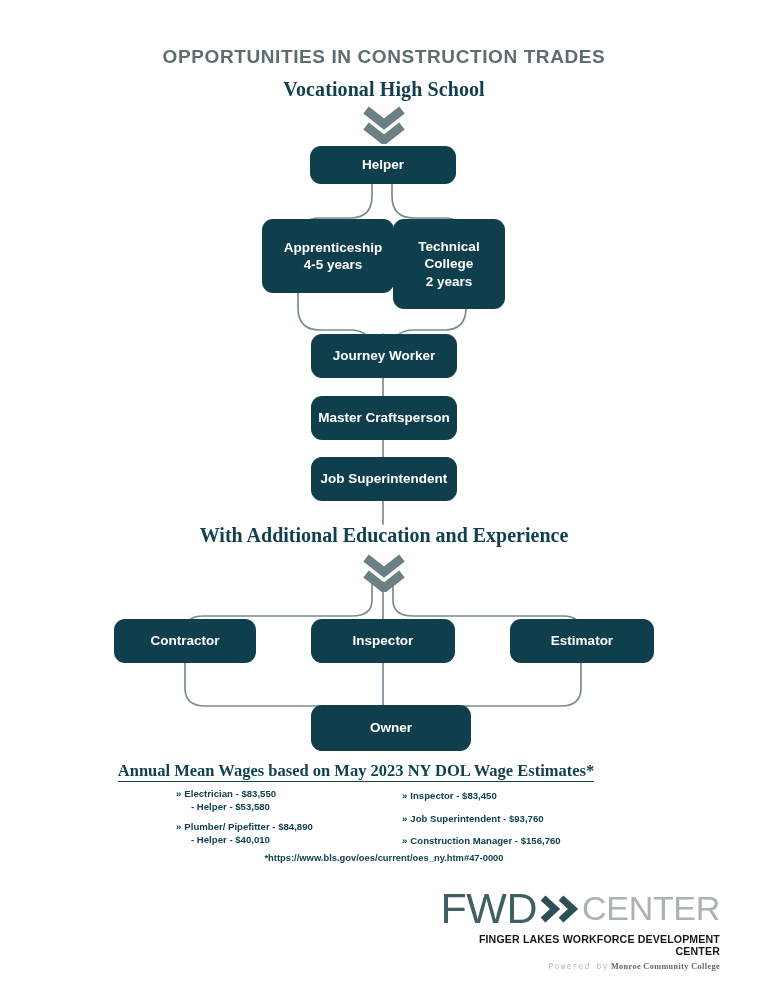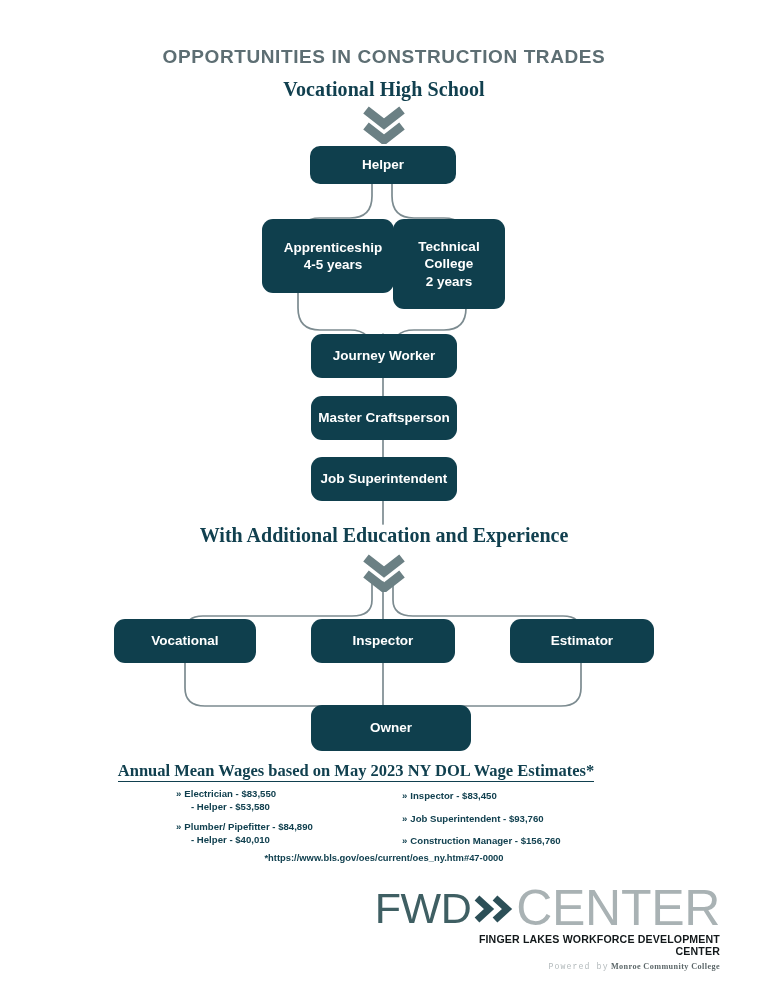--- a/index.html
+++ b/index.html
@@ -161,21 +161,21 @@
   }
   .logo-chevs {
     display: inline-flex;
     margin: 0 2px 0 1px;
     position: relative;
     top: 1px;
   }
   .logo-center {
     font-family: "Liberation Sans", sans-serif;
     font-weight: 300;
-    font-size: 50px;
+    font-size: 34px;
     letter-spacing: -0.3px;
     color: #a9b2b4;
   }
   .logo-tagline {
     text-align: right;
     font-family: "Liberation Sans", sans-serif;
     font-weight: bold;
     font-size: 10.6px;
     letter-spacing: 0.15px;
     color: #12181a;
@@ -229,21 +229,21 @@
   <div class="main-title">OPPORTUNITIES IN CONSTRUCTION TRADES</div>
   <div class="sub-title">Vocational High School</div>
 
   <svg class="chev-group" style="left:358px; top:104px;" width="52" height="40" viewBox="0 0 52 40">
     <g fill="none" stroke="#6b8084" stroke-width="9" stroke-linecap="butt" stroke-linejoin="miter">
       <polyline points="8,6 26,20 44,6"></polyline>
       <polyline points="8,22 26,36 44,22"></polyline>
     </g>
   </svg>
 
-  <div class="node" style="left:310px; top:146px; width:146px; height:38px;border-radius:10px;">Helper</div>
+  <div class="node" style="left:310px; top:146px; width:146px; height:38px;">Helper</div>
 
   <div class="node" style="left:262px; top:219px; width:132px; height:74px;padding-left:16px;">Apprenticeship
 4-5 years</div>
 
   <div class="node" style="left:393px; top:219px; width:112px; height:90px;">Technical
 College
 2 years</div>
 
   <div class="node" style="left:311px; top:334px; width:146px; height:44px;">Journey Worker</div>
 
@@ -253,21 +253,21 @@
 
   <div class="mid-title">With Additional Education and Experience</div>
 
   <svg class="chev-group" style="left:358px; top:552px;" width="52" height="40" viewBox="0 0 52 40">
     <g fill="none" stroke="#6b8084" stroke-width="9" stroke-linecap="butt" stroke-linejoin="miter">
       <polyline points="8,6 26,20 44,6"></polyline>
       <polyline points="8,22 26,36 44,22"></polyline>
     </g>
   </svg>
 
-  <div class="node" style="left:114px; top:619px; width:142px; height:44px;">Vocational</div>
+  <div class="node" style="left:114px; top:619px; width:142px; height:44px;">Contractor</div>
 
   <div class="node" style="left:311px; top:619px; width:144px; height:44px;">Inspector</div>
 
   <div class="node" style="left:510px; top:619px; width:144px; height:44px;">Estimator</div>
 
   <div class="node" style="left:311px; top:705px; width:160px; height:46px;">Owner</div>
 
   <div class="wages-head">
     <span>Annual Mean Wages based on May 2023 NY DOL Wage Estimates*</span>
   </div>

